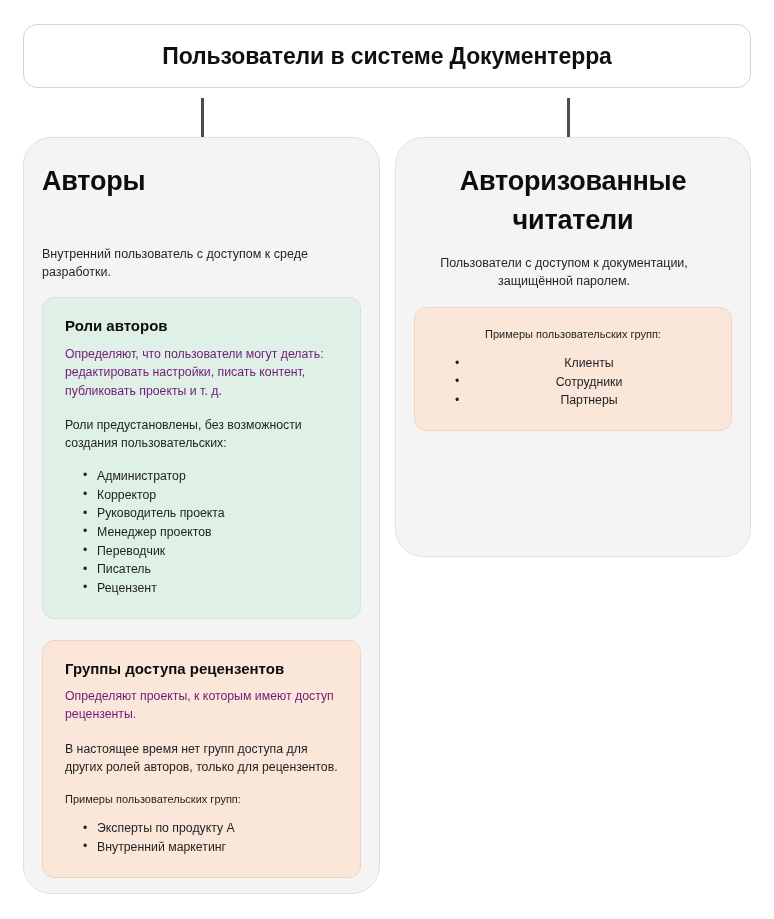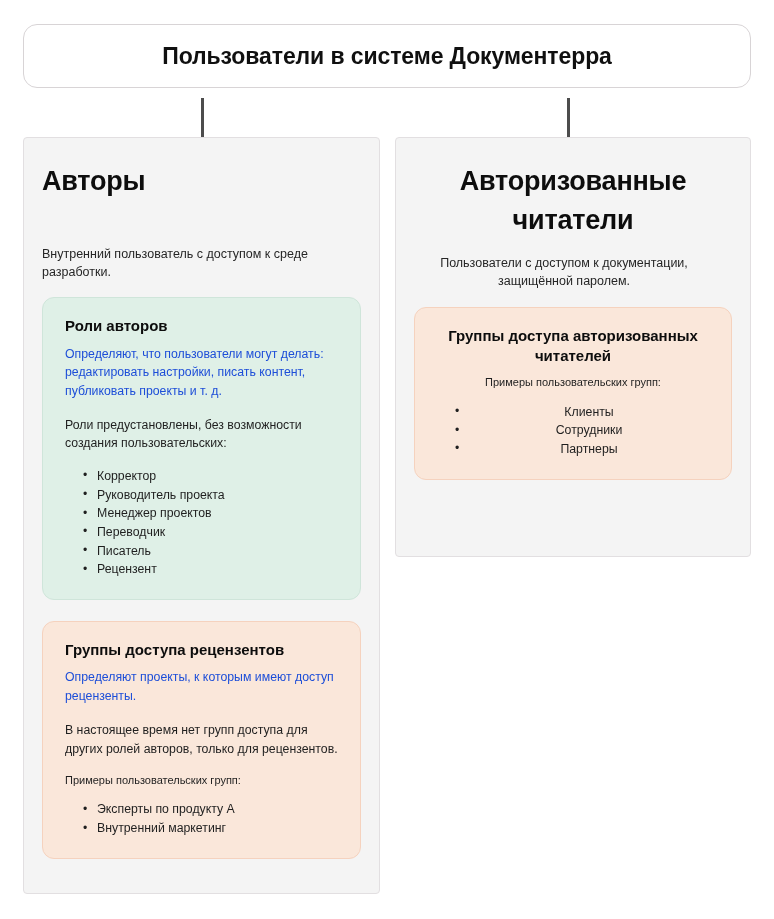--- a/index.html
+++ b/index.html
@@ -57,21 +57,21 @@
   }
   .connector.left  { left: 201px; }
   .connector.right { left: 567px; }
 
   
   .panel {
     position: absolute;
     box-sizing: border-box;
     background: #f4f4f4;
     border: 1px solid #e2dfe1;
-    border-radius: 4px;
+    border-radius: 28px;
     padding: 22px 18px 12px 18px;
   }
   .panel.left {
     left: 23px;
     top: 137px;
     width: 357px;
     height: 757px;
   }
   .panel.right {
     left: 395px;
@@ -121,21 +121,21 @@
     font-size: 15px;
     font-weight: bold;
     line-height: 1.35;
     color: #0d0d0d;
     margin: 0 0 8px 0;
   }
 
   .card-muted {
     font-size: 12.3px;
     line-height: 1.5;
-    color: #1d4ed8;
+    color: #701a75;
     margin: 0 0 16px 0;
   }
   .card-strong {
     font-size: 12.3px;
     line-height: 1.5;
     color: #1f1f1f;
     margin: 0 0 14px 0;
   }
   .card-lead {
     font-size: 11px;
@@ -179,20 +179,21 @@
 
   <div class="panel left">
     <div class="panel-title">Авторы</div>
     <div class="panel-desc">Внутренний пользователь с доступом к среде разработки.</div>
 
     <div class="card green">
       <div class="card-title">Роли авторов</div>
       <p class="card-muted">Определяют, что пользователи могут делать: редактировать настройки, писать контент, публиковать проекты и т. д.</p>
       <p class="card-strong">Роли предустановлены, без возможности создания пользовательских:</p>
       <ul class="card-list">
+        <li>Администратор</li>
         <li>Корректор</li>
         <li>Руководитель проекта</li>
         <li>Менеджер проектов</li>
         <li>Переводчик</li>
         <li>Писатель</li>
         <li>Рецензент</li>
       </ul>
     </div>
 
     <div class="card peach">
@@ -205,21 +206,20 @@
         <li>Внутренний маркетинг</li>
       </ul>
     </div>
   </div>
 
   <div class="panel right">
     <div class="panel-title">Авторизованные читатели</div>
     <div class="panel-desc">Пользователи с доступом к документации, защищённой паролем.</div>
 
     <div class="card peach">
-      <div class="card-title">Группы доступа авторизованных читателей</div>
       <p class="card-lead">Примеры пользовательских групп:</p>
       <ul class="card-list">
         <li>Клиенты</li>
         <li>Сотрудники</li>
         <li>Партнеры</li>
       </ul>
     </div>
   </div>
 
 </div>

